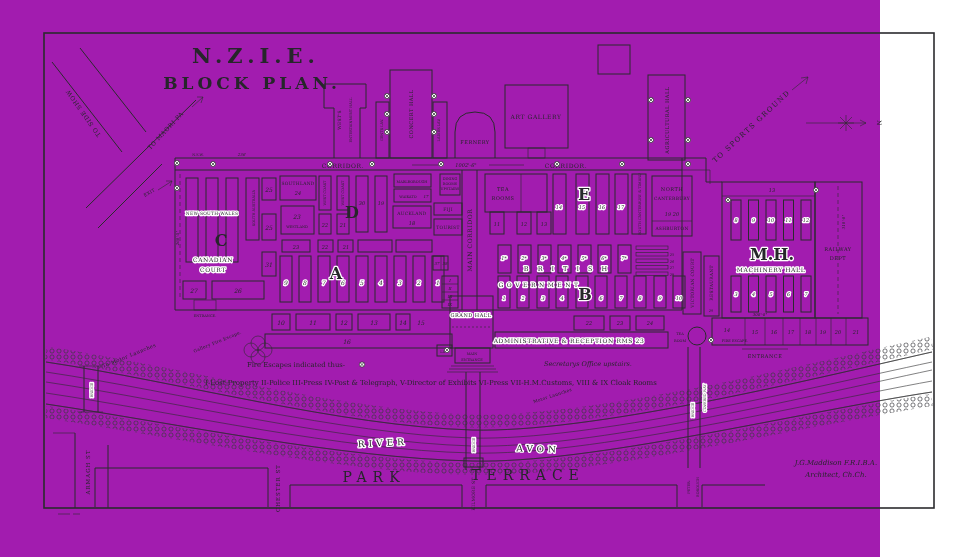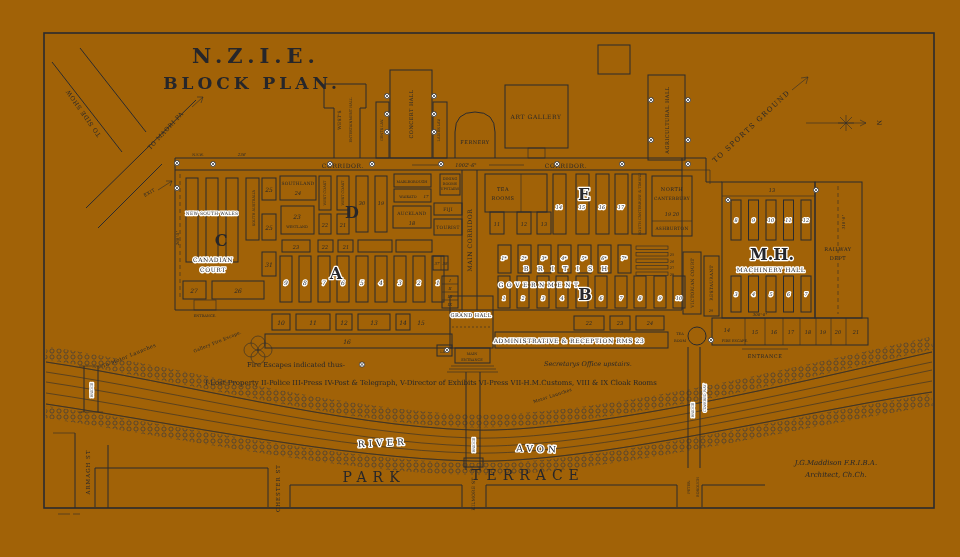--- a/index.html
+++ b/index.html
@@ -1,16 +1,16 @@
 <!DOCTYPE html>
 <html><head>
 <meta charset="utf-8">
 <style>
   html,body{margin:0;padding:0;background:#ffffff;}
-  .page{width:960px;height:557px;position:relative;background:#a16207;}
+  .page{width:880px;height:557px;position:relative;background:#a21caf;}
   svg{display:block}
   svg text{font-family:"DejaVu Serif","Liberation Serif",serif;fill:#26262a;text-anchor:middle;}
   .ln{stroke:#2b2b2e;fill:none;stroke-width:1;}
   .ln2{stroke:#2b2b2e;fill:none;stroke-width:1.6;}
   .thin{stroke:#2b2b2e;fill:none;stroke-width:0.6;}
   .dash{stroke-dasharray:4 3;}
   .dash2{stroke-dasharray:2 2;}
   .tt{font-size:21px;font-weight:bold;letter-spacing:5px;}
   .tt2{font-size:17px;font-weight:bold;letter-spacing:4px;}
   .sec{font-size:16px;font-weight:bold;}

